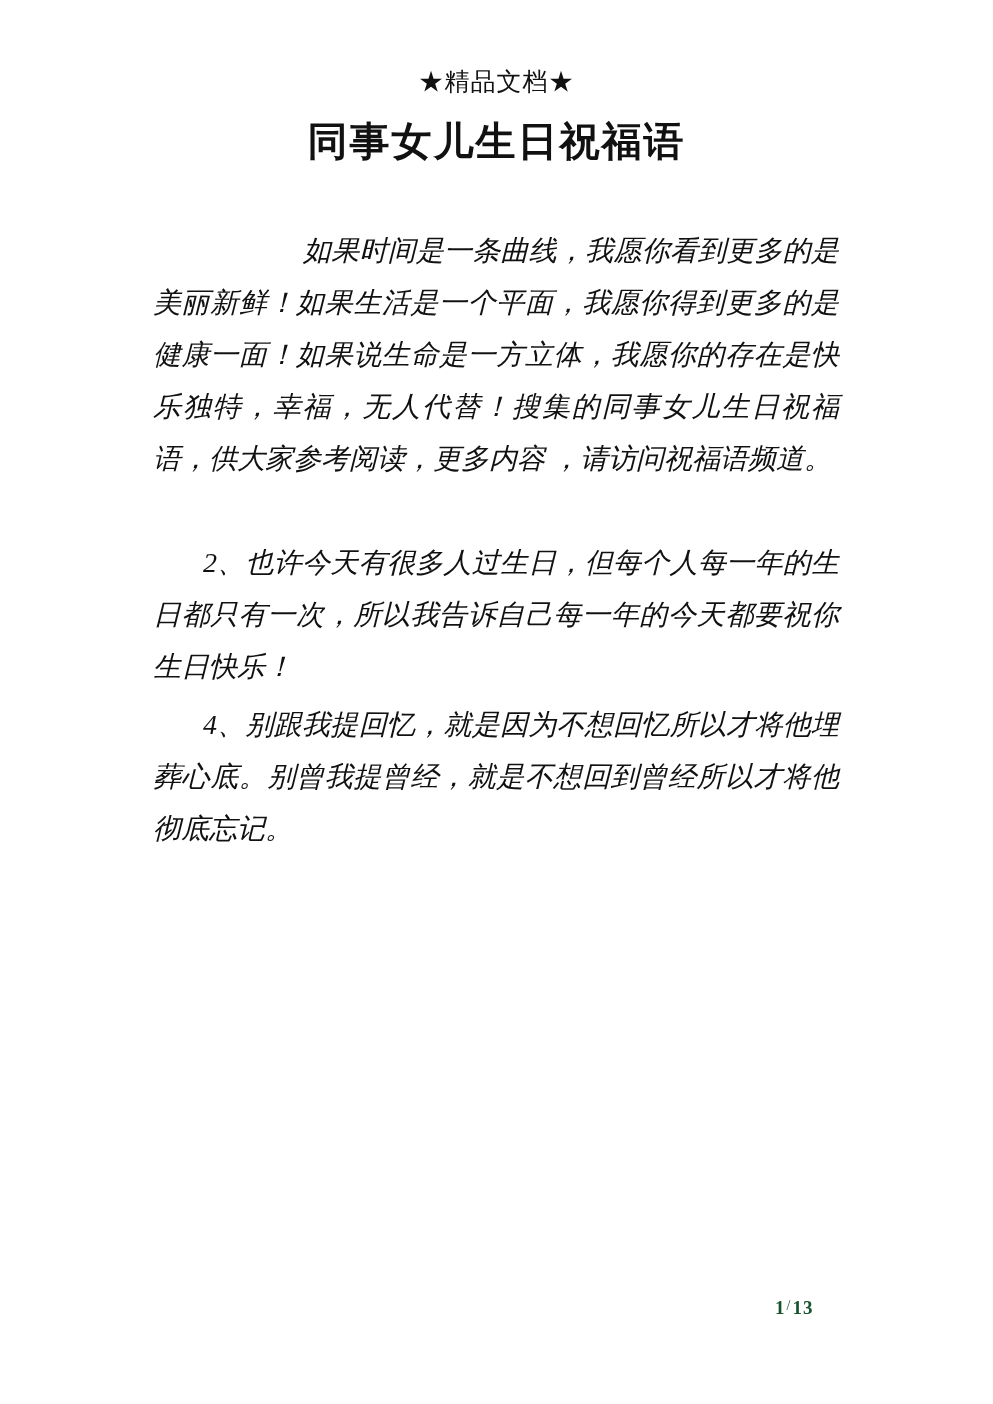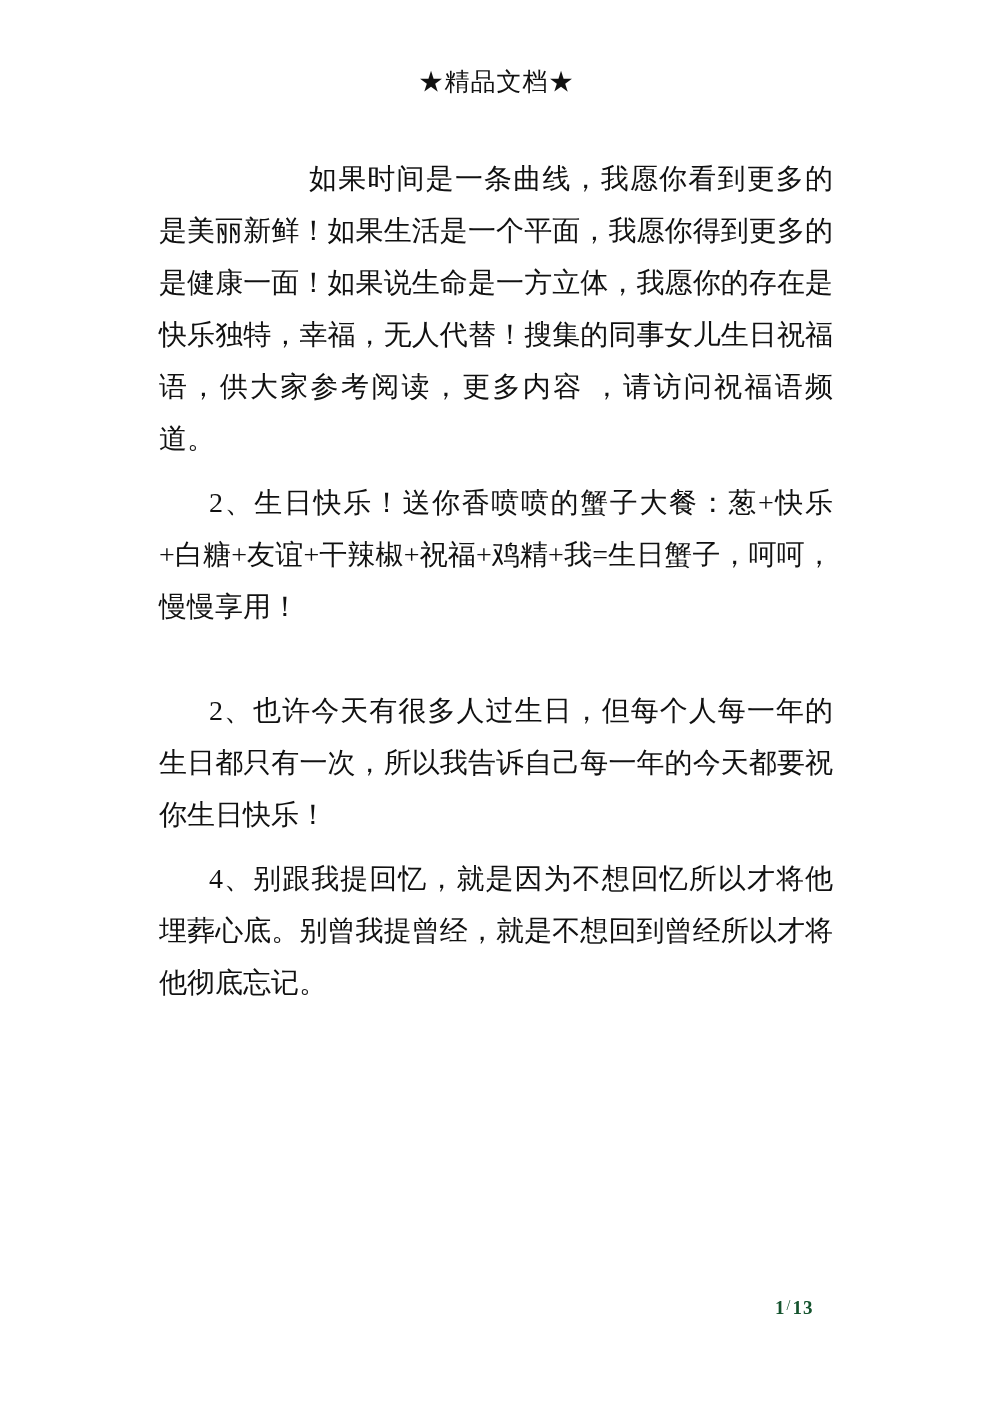--- a/index.html
+++ b/index.html
@@ -39,22 +39,23 @@
   }
   .content {
     margin-left: 147px;
     width: 698px;
     font-size: 28px;
     line-height: 52px;
     text-align: justify;
     letter-spacing: 0;
   }
   .content p {
-    margin: 12px;
+    margin: 6px;
     padding: 0;
+    font-style: italic;
   }
   .intro {
     margin-top: 55px !important;
     text-indent: 150px;
   }
   .wish {
     text-indent: 50px;
   }
   .gap-2 {
     margin-top: 103px !important;
@@ -78,27 +79,27 @@
     padding: 0 1px;
   }
 </style>
 </head>
 <body>
 
 <div class="page">
 
   <div class="header-mark">★精品文档★</div>
 
+  <h1 class="doc-title">同事女儿生日祝福语</h1>
 
   <div class="content">
 
     <p class="intro">如果时间是一条曲线，我愿你看到更多的是美丽新鲜！如果生活是一个平面，我愿你得到更多的是健康一面！如果说生命是一方立体，我愿你的存在是快乐独特，幸福，无人代替！搜集的同事女儿生日祝福语，供大家参考阅读，更多内容 ，请访问祝福语频道。</p>
 
 
-    <p class="wish">2、生日快乐！送你香喷喷的蟹子大餐：葱+快乐+白糖+友谊+干辣椒+祝福+鸡精+我=生日蟹子，呵呵，慢慢享用！</p>
 
     <p class="wish gap-1">2、也许今天有很多人过生日，但每个人每一年的生日都只有一次，所以我告诉自己每一年的今天都要祝你生日快乐！</p>
 
     <p class="wish">4、别跟我提回忆，就是因为不想回忆所以才将他埋葬心底。别曾我提曾经，就是不想回到曾经所以才将他彻底忘记。</p>
 
 
   </div>
 
   <div class="footer">
     <span>1</span><span class="sep">/</span><span>13</span>

